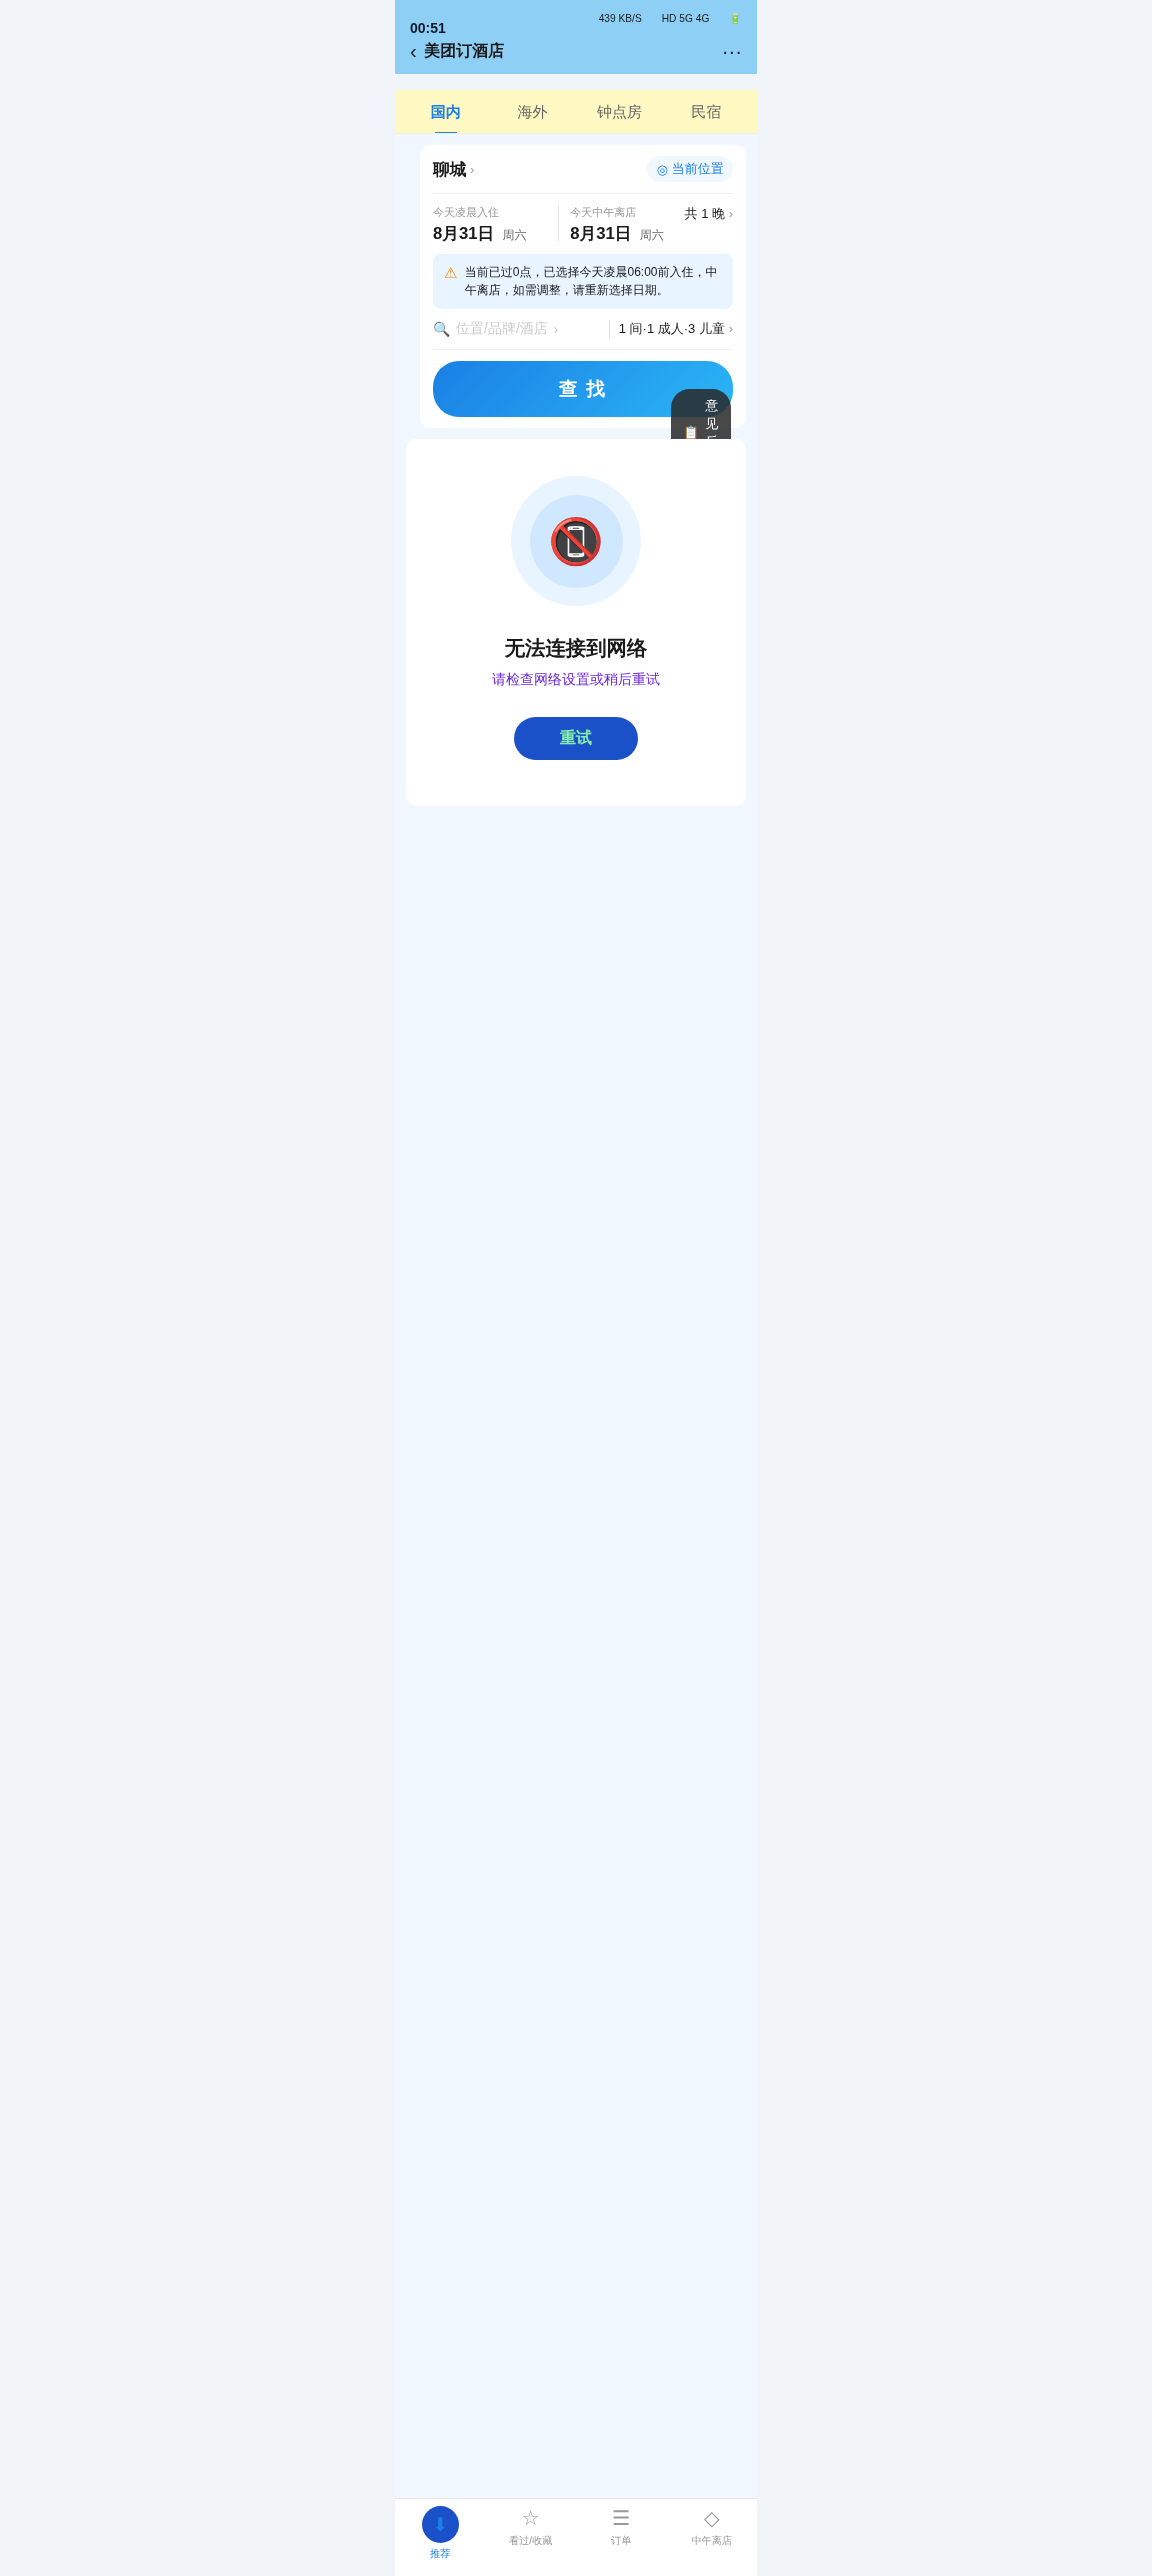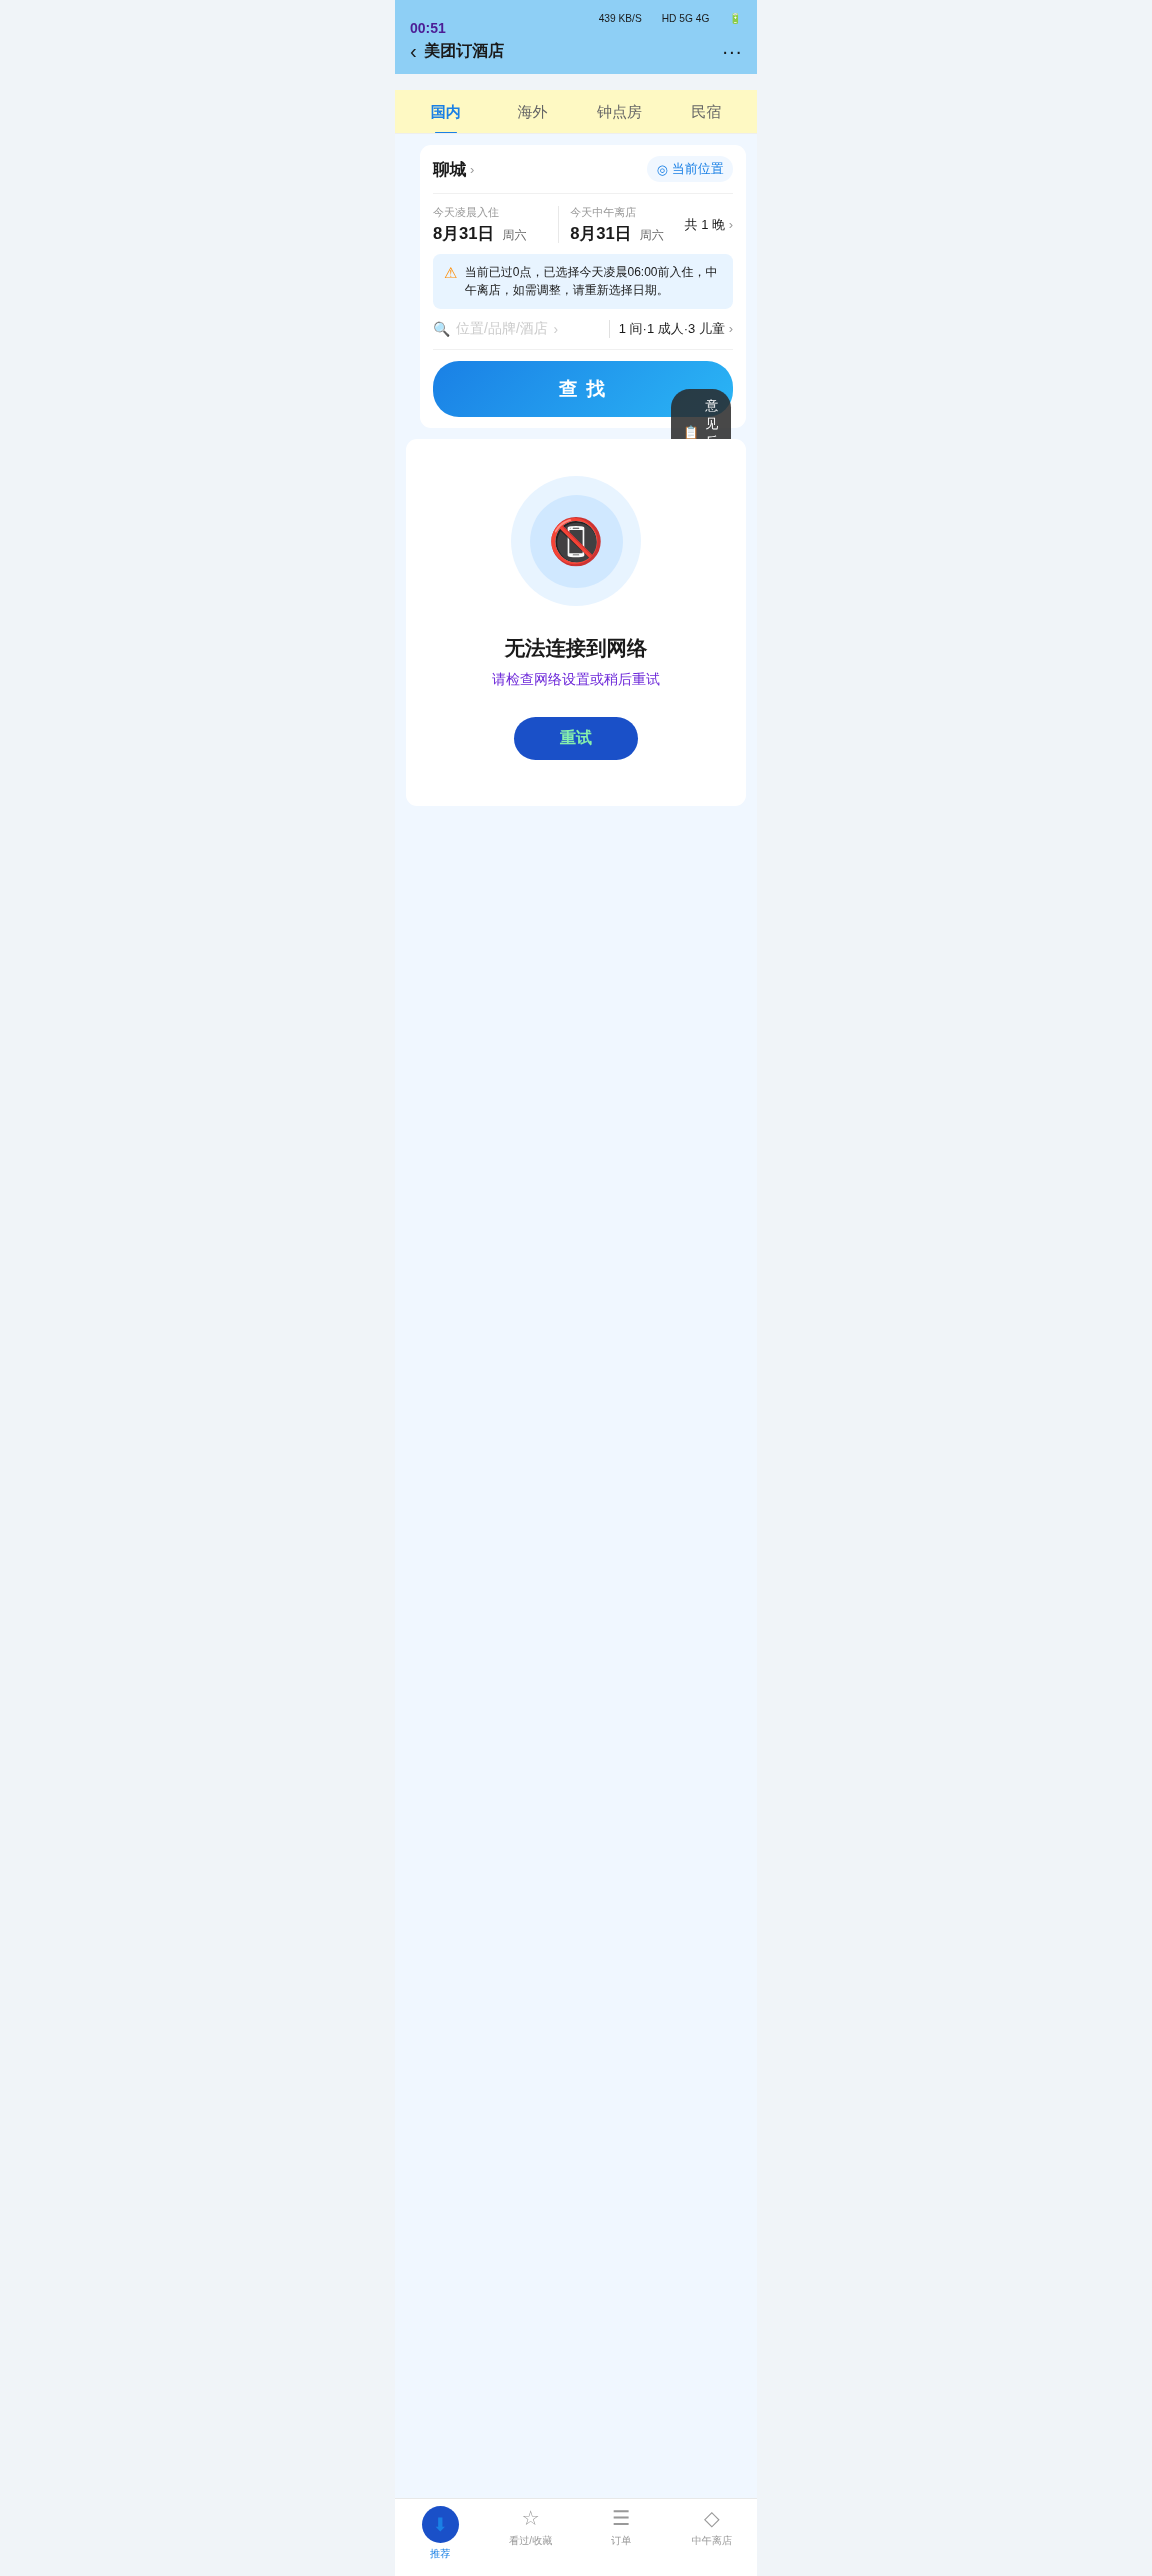--- a/index.html
+++ b/index.html
@@ -19,21 +19,21 @@
       background: #8ecff5;
       display: flex;
       justify-content: space-between;
       align-items: center;
       padding: 7.4px 15px 3.7px;
       height: 33px;
     }
     .status-time {
       font-size: 14px;
       font-weight: 600;
-      color: #4c1d95;
+      color: #0f172a;
       margin-top: 19px;
     }
     .status-icons {
       display: flex;
       align-items: center;
       gap: 20px;
       font-size: 10.2px;
       color: #1a1a1a;
     }
 
@@ -147,21 +147,21 @@
       font-size: 13px;
       cursor: pointer;
       background: #f0f7ff;
       padding: 3.7px 9.3px;
       border-radius: 15px;
     }
 
     
     .date-row {
       display: flex;
-      align-items: center;
+      align-items: flex-start;
       justify-content: space-between;
       margin-bottom: 9.3px;
     }
     .date-block {
       flex: 1;
     }
     .date-label {
       font-size: 11px;
       color: #999;
       margin-bottom: 1.9px;

